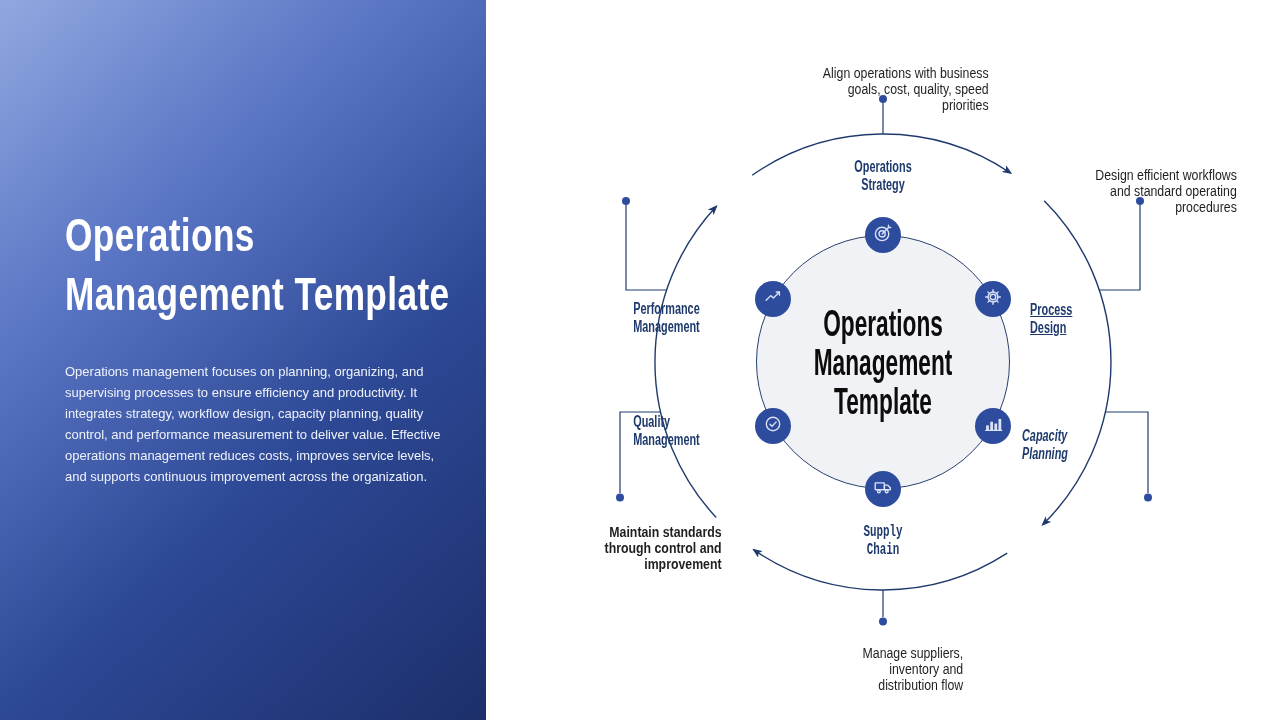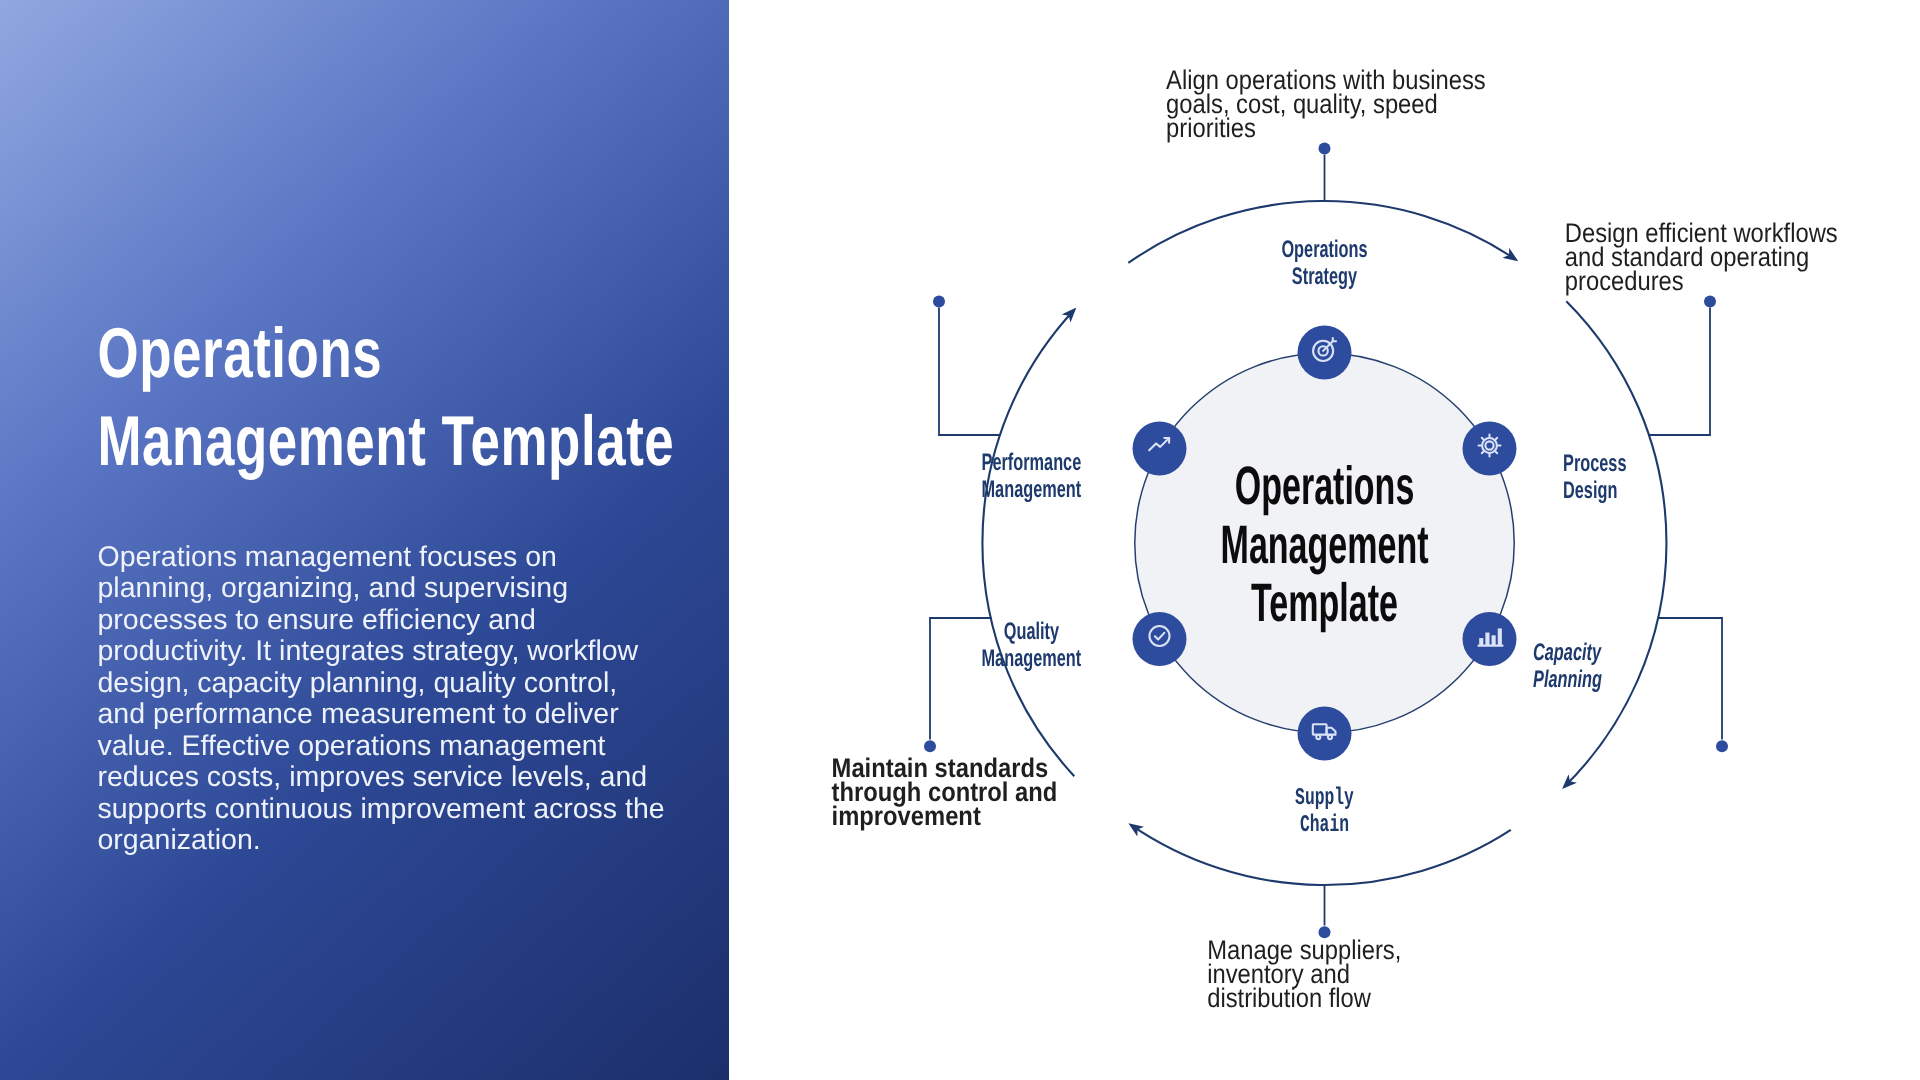--- a/index.html
+++ b/index.html
@@ -14,21 +14,21 @@
     background:linear-gradient(138deg,#90a8e0 0%,#5b76c4 30%,#2d4895 62%,#1c2f6b 100%);
   }
   .panel-title {
     position:absolute; left:65px; top:205px; width:420px;
     color:#ffffff; font-weight:700; font-size:47px; line-height:59px;
     letter-spacing:.5px;
   }
   .panel-title .t-line { display:block; transform:scaleX(.75); transform-origin:0 50%; white-space:nowrap; }
   .panel-desc {
     position:absolute; left:65px; top:361px; width:382px;
-    color:#eef2fb; font-size:19px; line-height:21px;
+    color:#eef2fb; font-size:13px; line-height:21px;
   }
 
   
   .diagram-panel { position:absolute; left:486px; top:0; width:794px; height:720px; background:#ffffff; }
   .diagram-svg { position:absolute; left:0; top:0; width:794px; height:720px; }
 
   .center-circle {
     position:absolute; left:270px; top:235px; width:254px; height:254px;
     border-radius:50%; background:#f1f2f5; border:1px solid #27406f;
     display:flex; align-items:center; justify-content:center;
@@ -47,31 +47,31 @@
   .ni-bottom       { left:379px; top:471px; }
   .ni-left-bottom  { left:269px; top:408px; }
   .ni-left-top     { left:269px; top:281px; }
 
   .node-label { position:absolute; color:#1e3a6d; font-weight:700; font-size:16px; line-height:18px; }
   .node-label .l-line { display:block; transform:scaleX(.68); white-space:nowrap; }
   .nl-center { text-align:center; }
   .nl-center .l-line { transform-origin:50% 50%; }
   .nl-left   { text-align:left; }
   .nl-left .l-line { transform-origin:0 50%; }
-  .nl-right  { text-align:center; }
+  .nl-right  { text-align:left; }
   .nl-right .l-line { transform-origin:100% 50%; }
 
   .nl-op-strategy   { left:327px; top:158px; width:140px; }
-  .nl-proc-design   { left:556px; top:301px; width:130px; }
+  .nl-proc-design   { left:544px; top:301px; width:130px;text-decoration:underline; }
   .nl-cap-planning  { left:536px; top:427px; width:130px;font-style:italic; }
   .nl-supply-chain  { left:327px; top:523px; width:140px;font-family:Liberation Mono, monospace; }
   .nl-quality-mgmt  { left:96px;  top:413px; width:160px; }
   .nl-perf-mgmt     { left:96px;  top:300px; width:160px; }
 
-  .annotation { position:absolute; color:#1f1f1f; font-size:18px; line-height:16px; text-align:left; }
+  .annotation { position:absolute; color:#1f1f1f; font-size:14px; line-height:16px; text-align:right;margin-top:20px; }
   .annotation .a-line { display:block; transform:scaleX(.88); transform-origin:50% 50%; white-space:nowrap; }
   .an-top          { left:277px; top:45px;  width:240px; }
   .an-top-right    { left:544px; top:147px; width:220px; }
   .an-top-left     { left:30px;  top:147px; width:220px; }
   .an-bottom-right { left:567px; top:504px; width:190px; }
   .an-bottom-left  { left:57px;  top:504px; width:190px;font-weight:bold; }
   .an-bottom       { left:308px; top:625px; width:180px; }
 </style>
 </head>
 <body>

